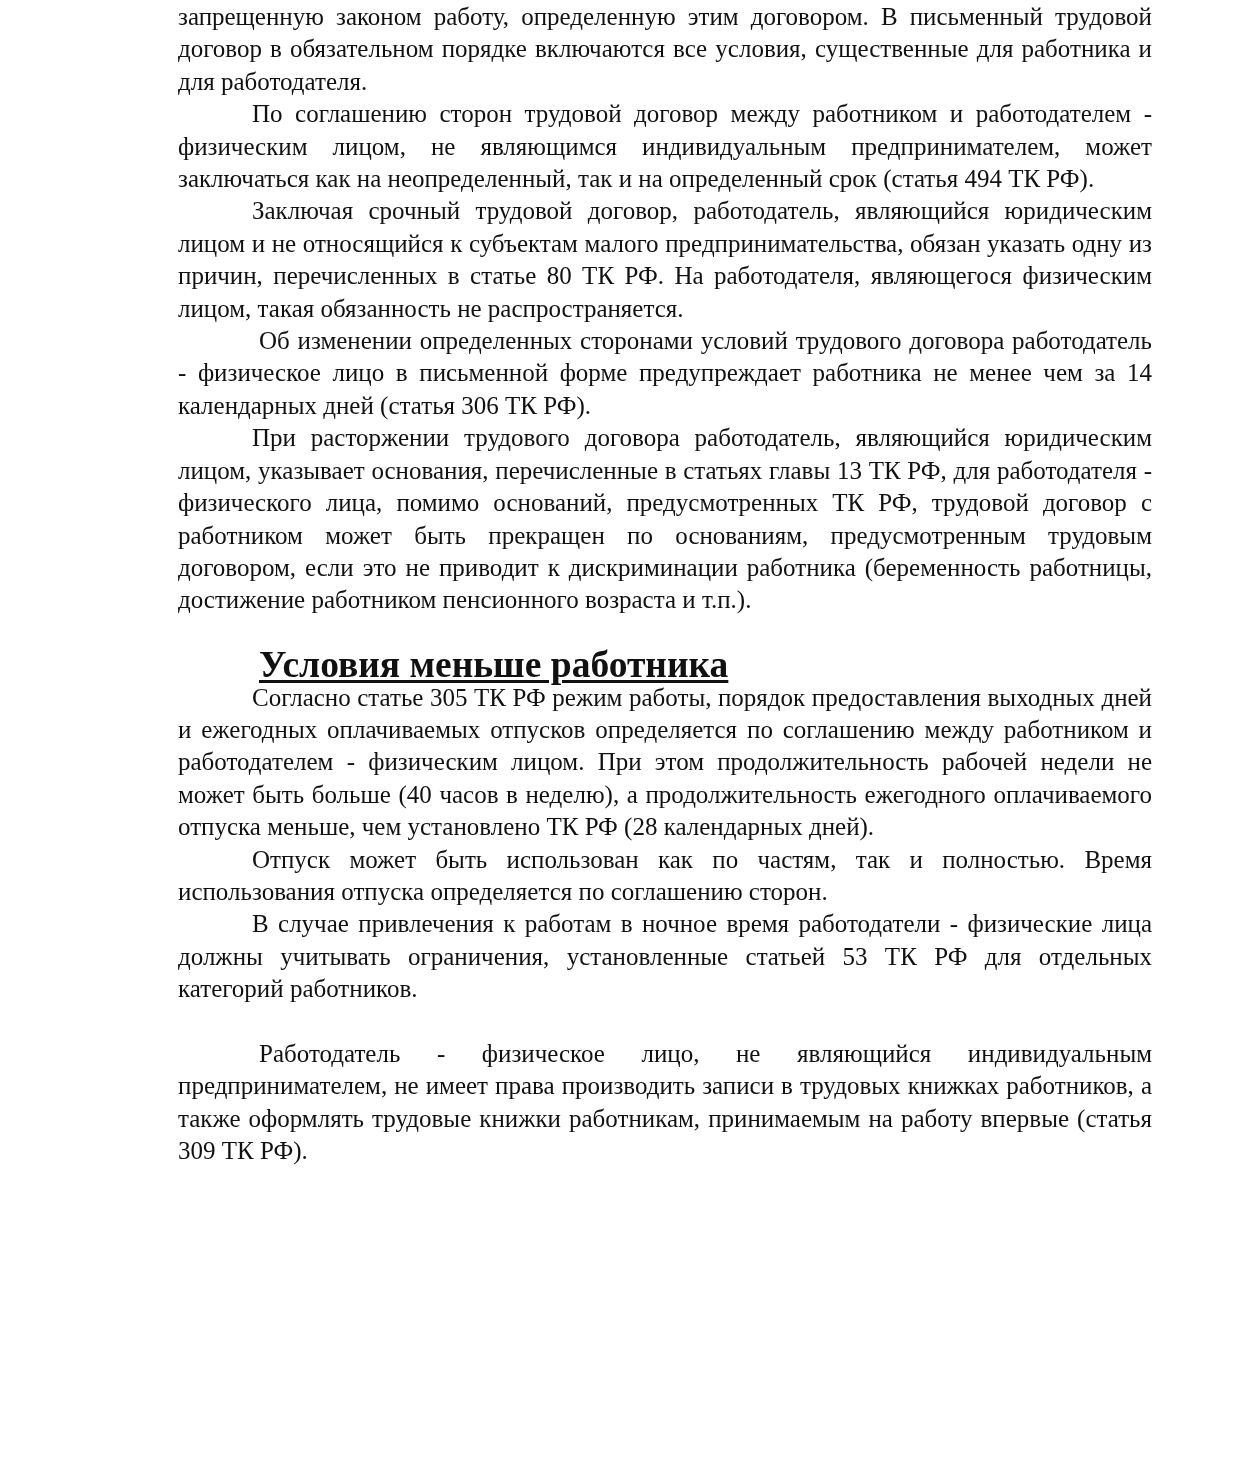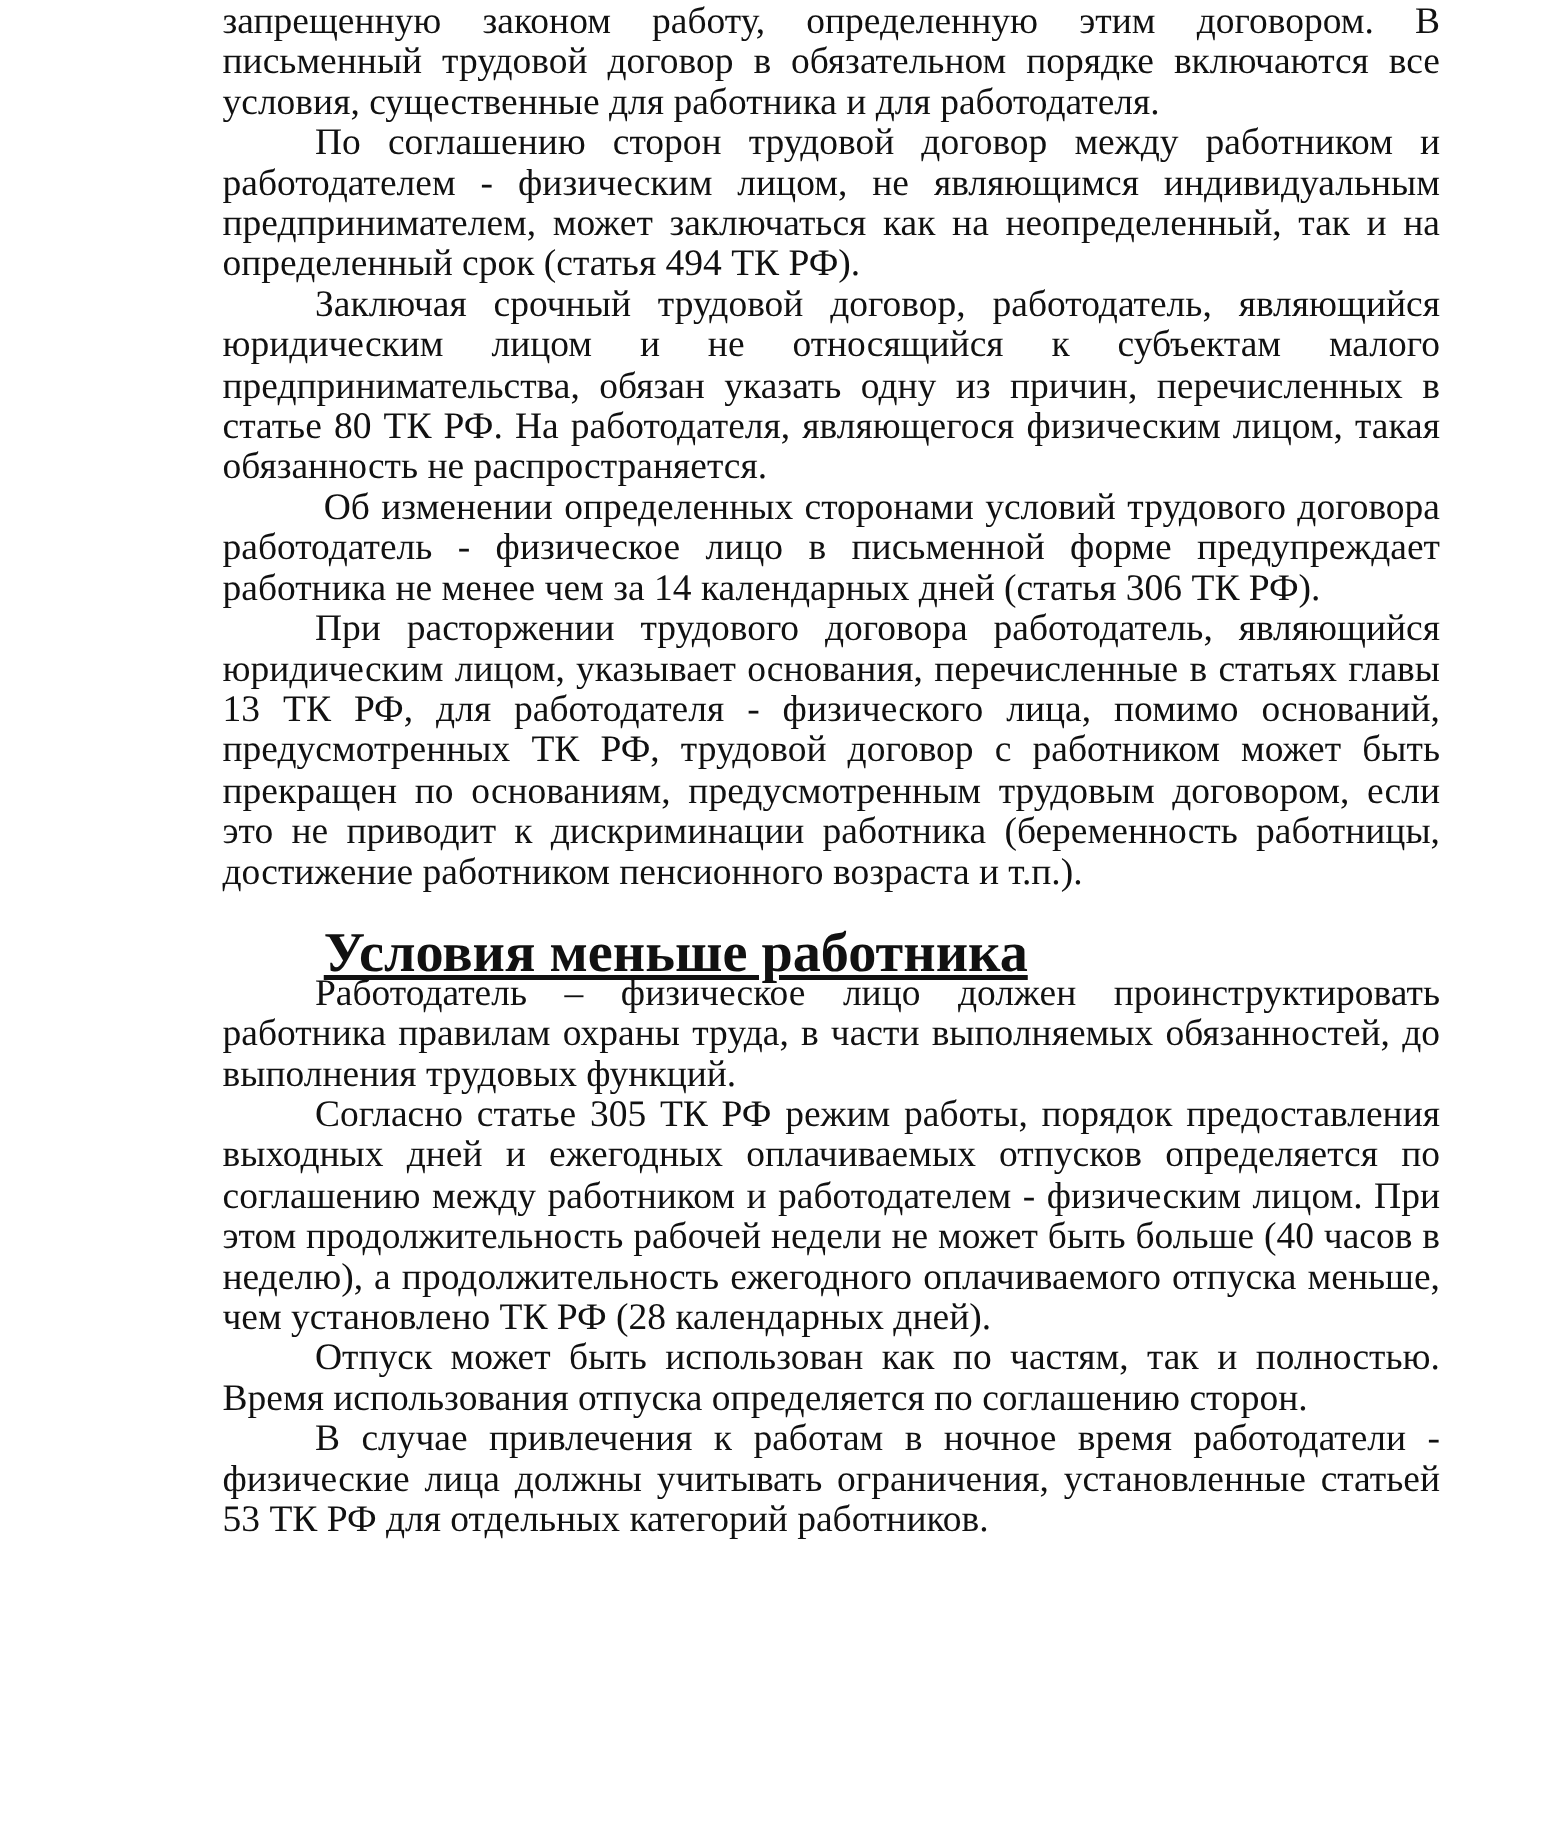--- a/index.html
+++ b/index.html
@@ -3,21 +3,21 @@
 <meta charset="utf-8">
 <style>
   html, body { margin: 0; padding: 0; background: #ffffff; }
   body { width: 1241px; height: 1475px; overflow: hidden; position: relative; }
   .page {
     position: absolute;
     left: 178px;
     top: 1px;
     width: 974px;
     font-family: "Liberation Serif", "DejaVu Serif", serif;
-    font-size: 30px;
+    font-size: 25px;
     line-height: 32.4px;
     color: #111111;
   }
   .p {
     margin: 0;
     text-align: justify;
     text-indent: 74px;
   }
   .p.cont { text-indent: 0; }
   .p.wide { text-indent: 81px; }
@@ -37,20 +37,20 @@
   <p class="p cont">запрещенную законом работу, определенную этим договором. В письменный трудовой договор в обязательном порядке включаются все условия, существенные для работника и для работодателя.</p>
   <p class="p">По соглашению сторон трудовой договор между работником и работодателем - физическим лицом, не являющимся индивидуальным предпринимателем, может заключаться как на неопределенный, так и на определенный срок (статья 494 ТК РФ).</p>
   <p class="p">Заключая срочный трудовой договор, работодатель, являющийся юридическим лицом и не относящийся к субъектам малого предпринимательства, обязан указать одну из причин, перечисленных в статье 80 ТК РФ. На работодателя, являющегося физическим лицом, такая обязанность не распространяется.</p>
   <p class="p wide">Об изменении определенных сторонами условий трудового договора работодатель - физическое лицо в письменной форме предупреждает работника не менее чем за 14 календарных дней (статья 306 ТК РФ).</p>
   <p class="p">При расторжении трудового договора работодатель, являющийся юридическим лицом, указывает основания, перечисленные в статьях главы 13 ТК РФ, для работодателя - физического лица, помимо оснований, предусмотренных ТК РФ, трудовой договор с работником может быть прекращен по основаниям, предусмотренным трудовым договором, если это не приводит к дискриминации работника (беременность работницы, достижение работником пенсионного возраста и т.п.).</p>
 
   <div class="gap"></div>
 
   <h2 class="heading">Условия меньше работника</h2>
 
-  <p class="p">Работодатель – физическое лицо должен проинструктировать работника правилам охраны труда, в части выполняемых обязанностей, до выполнения трудовых функций.</p>
   <p class="p">Согласно статье 305 ТК РФ режим работы, порядок предоставления выходных дней и ежегодных оплачиваемых отпусков определяется по соглашению между работником и работодателем - физическим лицом. При этом продолжительность рабочей недели не может быть больше (40 часов в неделю), а продолжительность ежегодного оплачиваемого отпуска меньше, чем установлено ТК РФ (28 календарных дней).</p>
   <p class="p">Отпуск может быть использован как по частям, так и полностью. Время использования отпуска определяется по соглашению сторон.</p>
   <p class="p">В случае привлечения к работам в ночное время работодатели - физические лица должны учитывать ограничения, установленные статьей 53 ТК РФ для отдельных категорий работников.</p>
 
   <div class="gap"></div>
 
+  <p class="p wide">Работодатель - физическое лицо, не являющийся индивидуальным предпринимателем, не имеет права производить записи в трудовых книжках работников, а также оформлять трудовые книжки работникам, принимаемым на работу впервые (статья 309 ТК РФ).</p>
 </div>
 
 </body></html>

